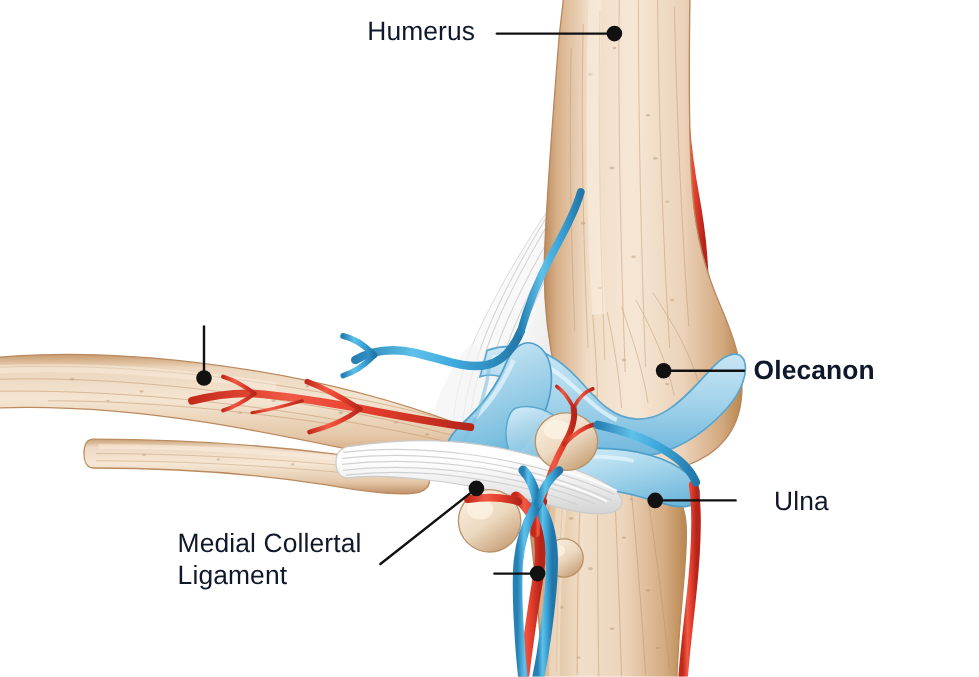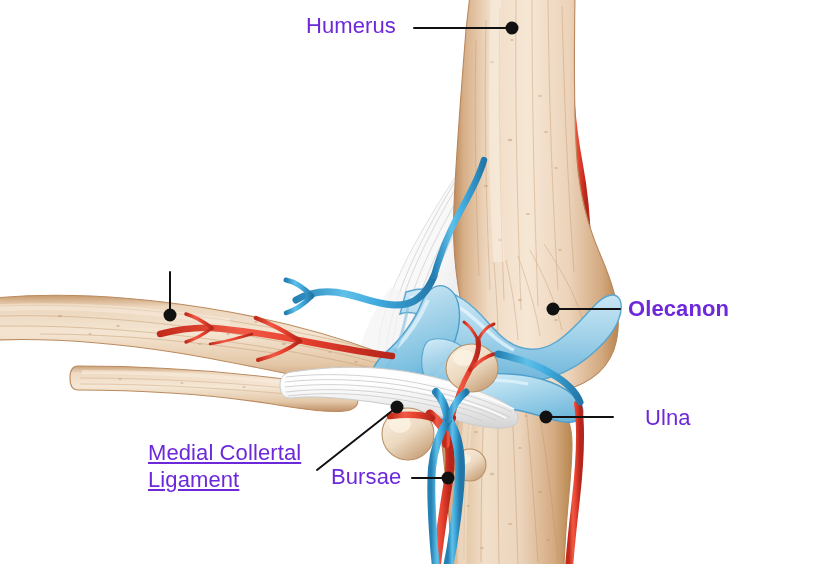--- a/index.html
+++ b/index.html
@@ -22,21 +22,21 @@
     position: absolute;
     left: 0;
     top: 0;
     width: 816px;
     height: 564px;
   }
   .lbl {
     position: absolute;
     font-family: "Liberation Sans", sans-serif;
     font-size: 22px;
-    color: #6d28d9;
+    color: #0f172a;
     white-space: pre;
     line-height: 1.22;
     letter-spacing: 0.1px;
   }
 </style>
 </head>
 <body>
 
 <div id="stage">
 
@@ -473,18 +473,17 @@
       </g>
   </svg>
 
   <div class="lbl" style="left:306px; top:13px;">Humerus</div>
 
 
   <div class="lbl" style="left:628px; top:296px;font-weight:bold;">Olecanon</div>
 
   <div class="lbl" style="left:645px; top:405px;">Ulna</div>
 
-  <div class="lbl" style="left:148px; top:440px;text-decoration:underline;">Medial Collertal
+  <div class="lbl" style="left:148px; top:440px;">Medial Collertal
 Ligament</div>
 
-  <div class="lbl" style="left:331px; top:464px;">Bursae</div>
 
 </div>
 
 </body></html>

